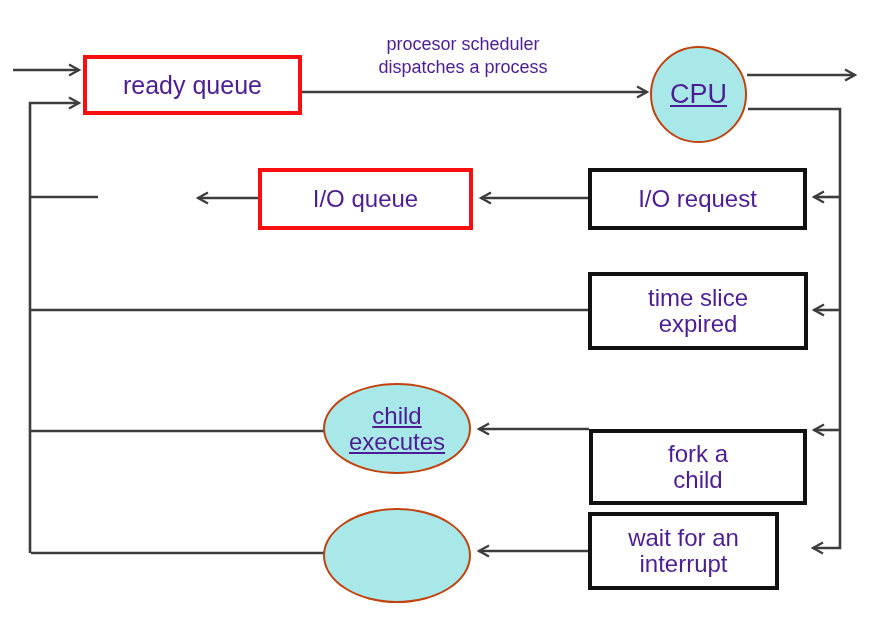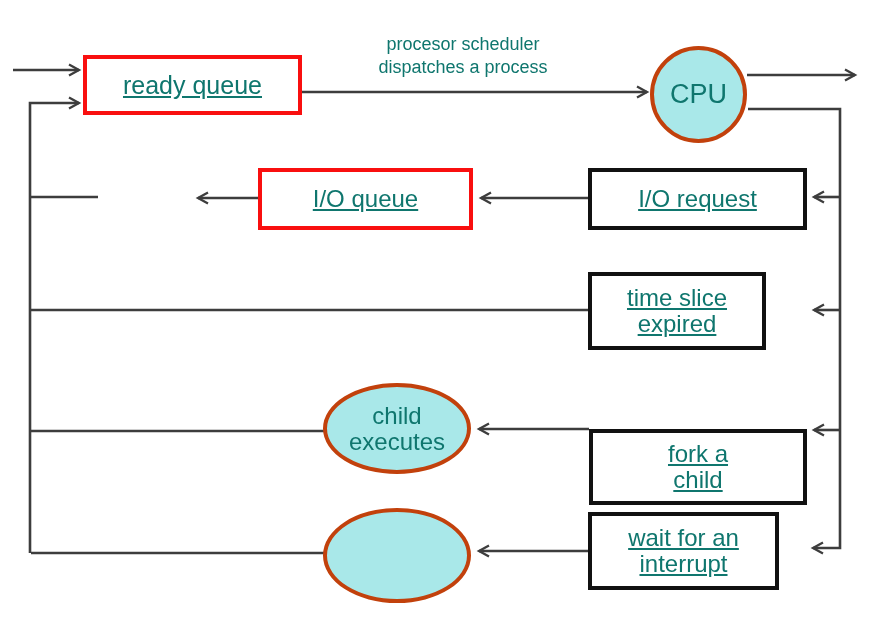--- a/index.html
+++ b/index.html
@@ -1,34 +1,34 @@
 <!DOCTYPE html>
 <html><head>
 <meta charset="utf-8">
 <style>
   html,body { margin:0; padding:0; background:#ffffff; }
   .canvas {
     position:relative; width:887px; height:621px; background:#ffffff;
-    font-family:"Liberation Sans", sans-serif; color:#0f766e; overflow:hidden;
+    font-family:"Liberation Sans", sans-serif; color:#4c1d95; overflow:hidden;
   }
   .wires { position:absolute; left:0; top:0; }
   .node {
     position:absolute; box-sizing:border-box;
     display:flex; align-items:center; justify-content:center;
     text-align:center; white-space:pre-line; line-height:1.08;
   }
-  .box { background:#ffffff; border:4px solid #111111; font-size:24px;text-decoration:underline; }
+  .box { background:#ffffff; border:4px solid #111111; font-size:24px; }
   .box.red { border-color:#f90f0f; }
-  .bubble { background:#a9e8e9; border:4px solid #c2410c; border-radius:50%; font-size:25px; }
+  .bubble { background:#a9e8e9; border:2px solid #c2410c; border-radius:50%; font-size:25px;text-decoration:underline; }
   #ready-queue      { left:83px;  top:55px;  width:219px; height:60px; font-size:25px; }
   #cpu              { left:650px; top:46px;  width:97px;  height:97px; font-size:27px; }
   #io               { left:96px;  top:150px; width:96px;  height:96px; }
   #io-queue         { left:258px; top:168px; width:215px; height:62px; }
   #io-request       { left:588px; top:168px; width:219px; height:62px; }
-  #time-slice       { left:588px; top:272px; width:178px; height:78px; }
+  #time-slice       { left:588px; top:272px; width:220px; height:78px; }
   #child-executes   { left:323px; top:383px; width:148px; height:91px; font-size:24px; }
   #fork-child       { left:589px; top:393px; width:218px; height:76px;margin-top:36px; }
   #interrupt-occurs { left:323px; top:508px; width:148px; height:95px; font-size:24px; }
   #wait-interrupt   { left:588px; top:512px; width:191px; height:78px; }
   #dispatch-label {
     position:absolute; left:343px; top:33px; width:240px;
     font-size:18px; line-height:1.25; text-align:center; white-space:pre-line;
   }
 </style>
 </head>

